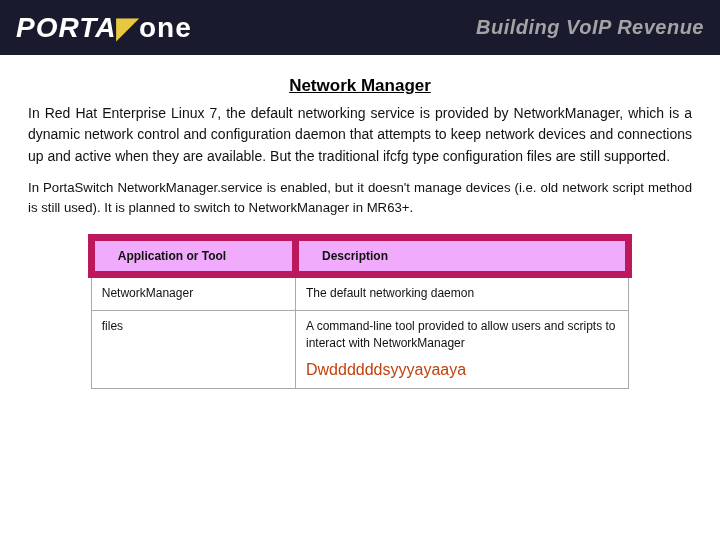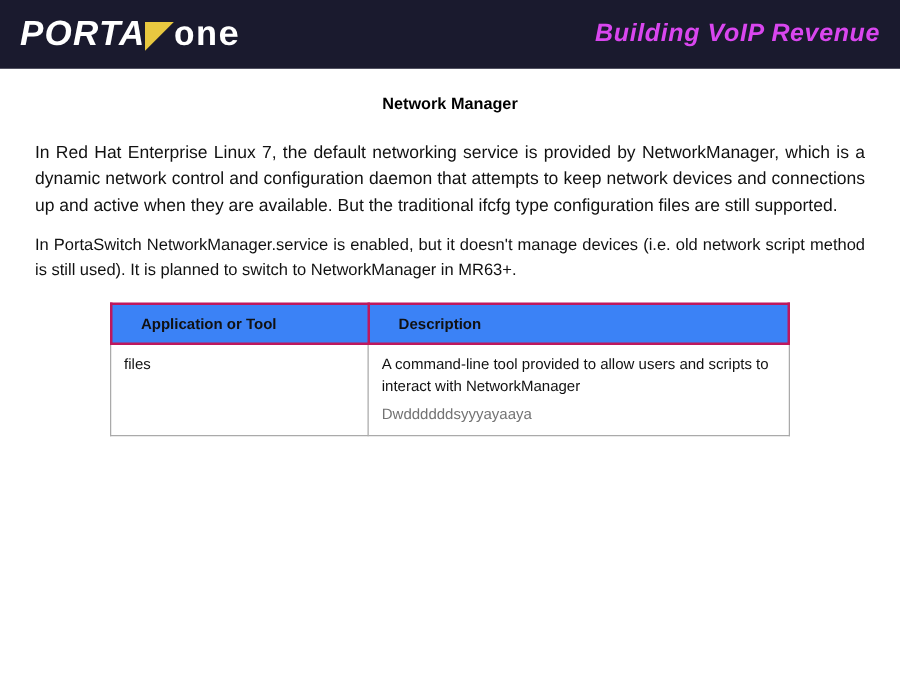--- a/index.html
+++ b/index.html
@@ -36,45 +36,45 @@
     }
 
     .logo-text .bolt {
       color: #e8c840;
       font-style: normal;
     }
 
     .logo-text .one {
       color: #ffffff;
       font-style: normal;
-      font-family: Liberation Mono, monospace;
     }
 
     .tagline {
       font-size: 20px;
       font-weight: bold;
-      color: #d946ef;
+      color: #a3a3a3;
       font-style: italic;
       letter-spacing: 0.5px;
     }
 
     
     .content {
       padding: 18px 28px 16px 28px;
       font-size: 13.5px;
       color: #111;
       line-height: 1.5;
     }
 
     .page-title {
       text-align: center;
-      font-size: 13px;
+      font-size: 17px;
       font-weight: bold;
-      margin-bottom: 18px;
+      margin-bottom: 4px;
       color: #000;
+      text-decoration: underline;
     }
 
     .body-text {
       text-align: justify;
       margin-bottom: 10px;
       font-size: 14px;
       line-height: 1.55;
     }
 
     .body-text-2 {
@@ -87,22 +87,22 @@
     
     .tool-table {
       width: 82%;
       margin: 0 auto;
       border-collapse: collapse;
       border: 1px solid #aaa;
       font-size: 12px;
     }
 
     .tool-table th {
-      background: #3b82f6;
-      border: 2px solid #be185d;
+      background: #f0abfc;
+      border: 7px solid #be185d;
       padding: 6px 23px;
       font-weight: bold;
       text-align: left;
       font-size: 12px;
     }
 
     .tool-table td {
       border: 1px solid #aaa;
       padding: 7px 10px;
       vertical-align: top;
@@ -113,22 +113,22 @@
     .tool-table .app-col {
       width: 38%;
     }
 
     .tool-table .desc-col {
       width: 62%;
     }
 
     .extra-text {
       margin-top: 5px;
-      font-size: 12px;
-      color: #737373;
+      font-size: 16px;
+      color: #c2410c;
     }
   </style>
 </head>
 <body>
 
 <div class="header">
   <div class="logo-area">
     <span class="logo-text">
       PORTA<span class="bolt">◤</span><span class="one">one</span>
     </span>
@@ -144,19 +144,23 @@
   <p class="body-text-2">In PortaSwitch NetworkManager.service is enabled, but it doesn't manage devices (i.e. old network script method is still used). It is planned to switch to NetworkManager in MR63+.</p>
 
   <table class="tool-table">
     <thead>
       <tr>
         <th class="app-col">Application or Tool</th>
         <th class="desc-col">Description</th>
       </tr>
     </thead>
     <tbody id="table-body">
+    <tr>
+          <td>NetworkManager</td>
+          <td>The default networking daemon</td>
+        </tr>
         <tr>
           <td>files</td>
           <td>A command-line tool provided to allow users and scripts to interact with NetworkManager<div class="extra-text">Dwddddddsyyyayaaya</div></td>
         </tr>
       </tbody>
   </table>
 </div>
 
 </body></html>

